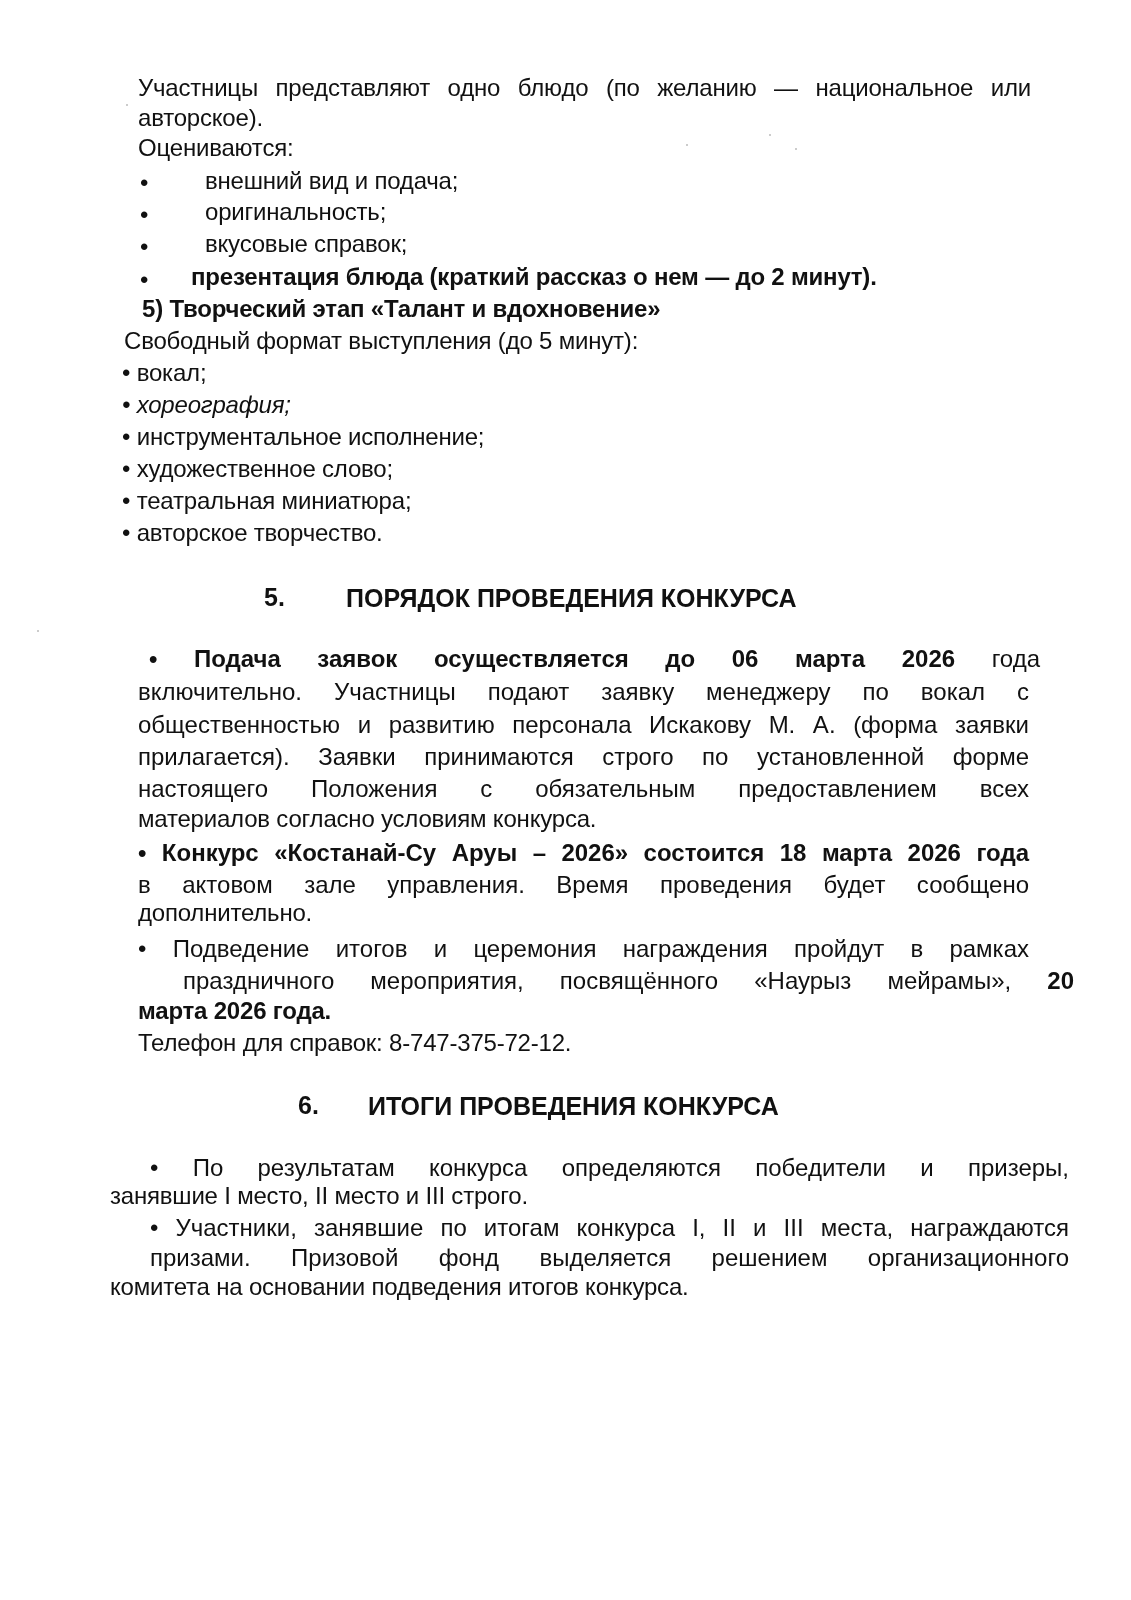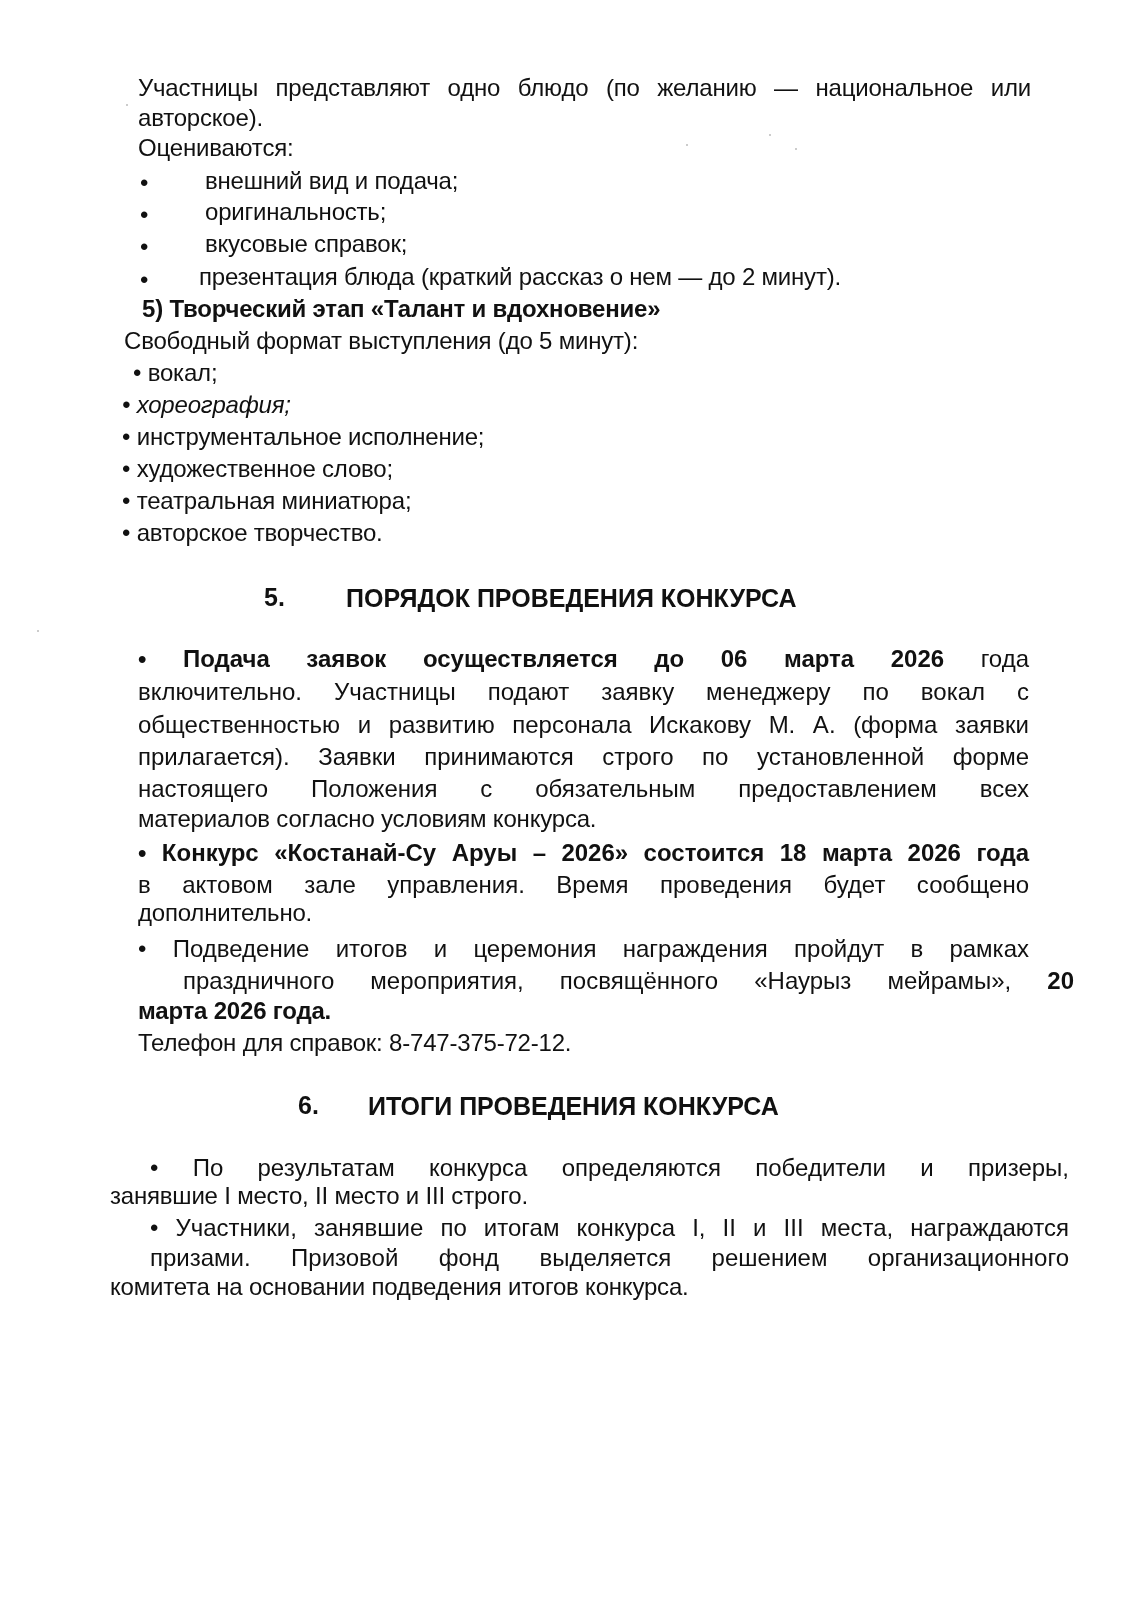--- a/index.html
+++ b/index.html
@@ -92,42 +92,42 @@
     <span class="bullet-dot" style="left:140px; top:168px;">•</span>
     <div class="line" style="left:205px; top:166px;">внешний вид и подача;</div>
 
     <span class="bullet-dot" style="left:140px; top:200px;">•</span>
     <div class="line" style="left:205px; top:197px;">оригинальность;</div>
 
     <span class="bullet-dot" style="left:140px; top:232px;">•</span>
     <div class="line" style="left:205px; top:229px;">вкусовые справок;</div>
 
     <span class="bullet-dot" style="left:140px; top:265px;">•</span>
-    <div class="line" style="left:199px; top:262px;">презентация блюда (краткий рассказ о нем — до 2 минут).</div>
+    <div class="line" style="left:191px; top:262px;font-weight:bold;">презентация блюда (краткий рассказ о нем — до 2 минут).</div>
   </div>
 
   <div class="line b" style="left:142px; top:294px;">5) Творческий этап «Талант и вдохновение»</div>
   <div class="line" style="left:124px; top:326px;">Свободный формат выступления (до 5 минут):</div>
 
   <div>
-    <div class="line" style="left:133px; top:358px;text-align:center;">• вокал;</div>
+    <div class="line" style="left:122px; top:358px;text-align:center;">• вокал;</div>
     <div class="line" style="left:122px; top:390px;font-style:italic;">• хореография;</div>
     <div class="line" style="left:122px; top:422px;">• инструментальное исполнение;</div>
     <div class="line" style="left:122px; top:454px;">• художественное слово;</div>
     <div class="line" style="left:122px; top:486px;">• театральная миниатюра;</div>
     <div class="line" style="left:122px; top:518px;">• авторское творчество.</div>
   </div>
 
   <div>
     <span class="heading" style="left:264px; top:582px;">5.</span>
     <span class="heading" style="left:346px; top:583px;">ПОРЯДОК ПРОВЕДЕНИЯ КОНКУРСА</span>
   </div>
 
   <div>
-    <div class="just" style="top:644px;">
+    <div class="just" style="top:644px;margin-left:11px;">
       <span class="b">•</span>
       <span class="b">Подача</span>
       <span class="b">заявок</span>
       <span class="b">осуществляется</span>
       <span class="b">до</span>
       <span class="b">06</span>
       <span class="b">марта</span>
       <span class="b">2026</span>
       <span>года</span>
     </div>

